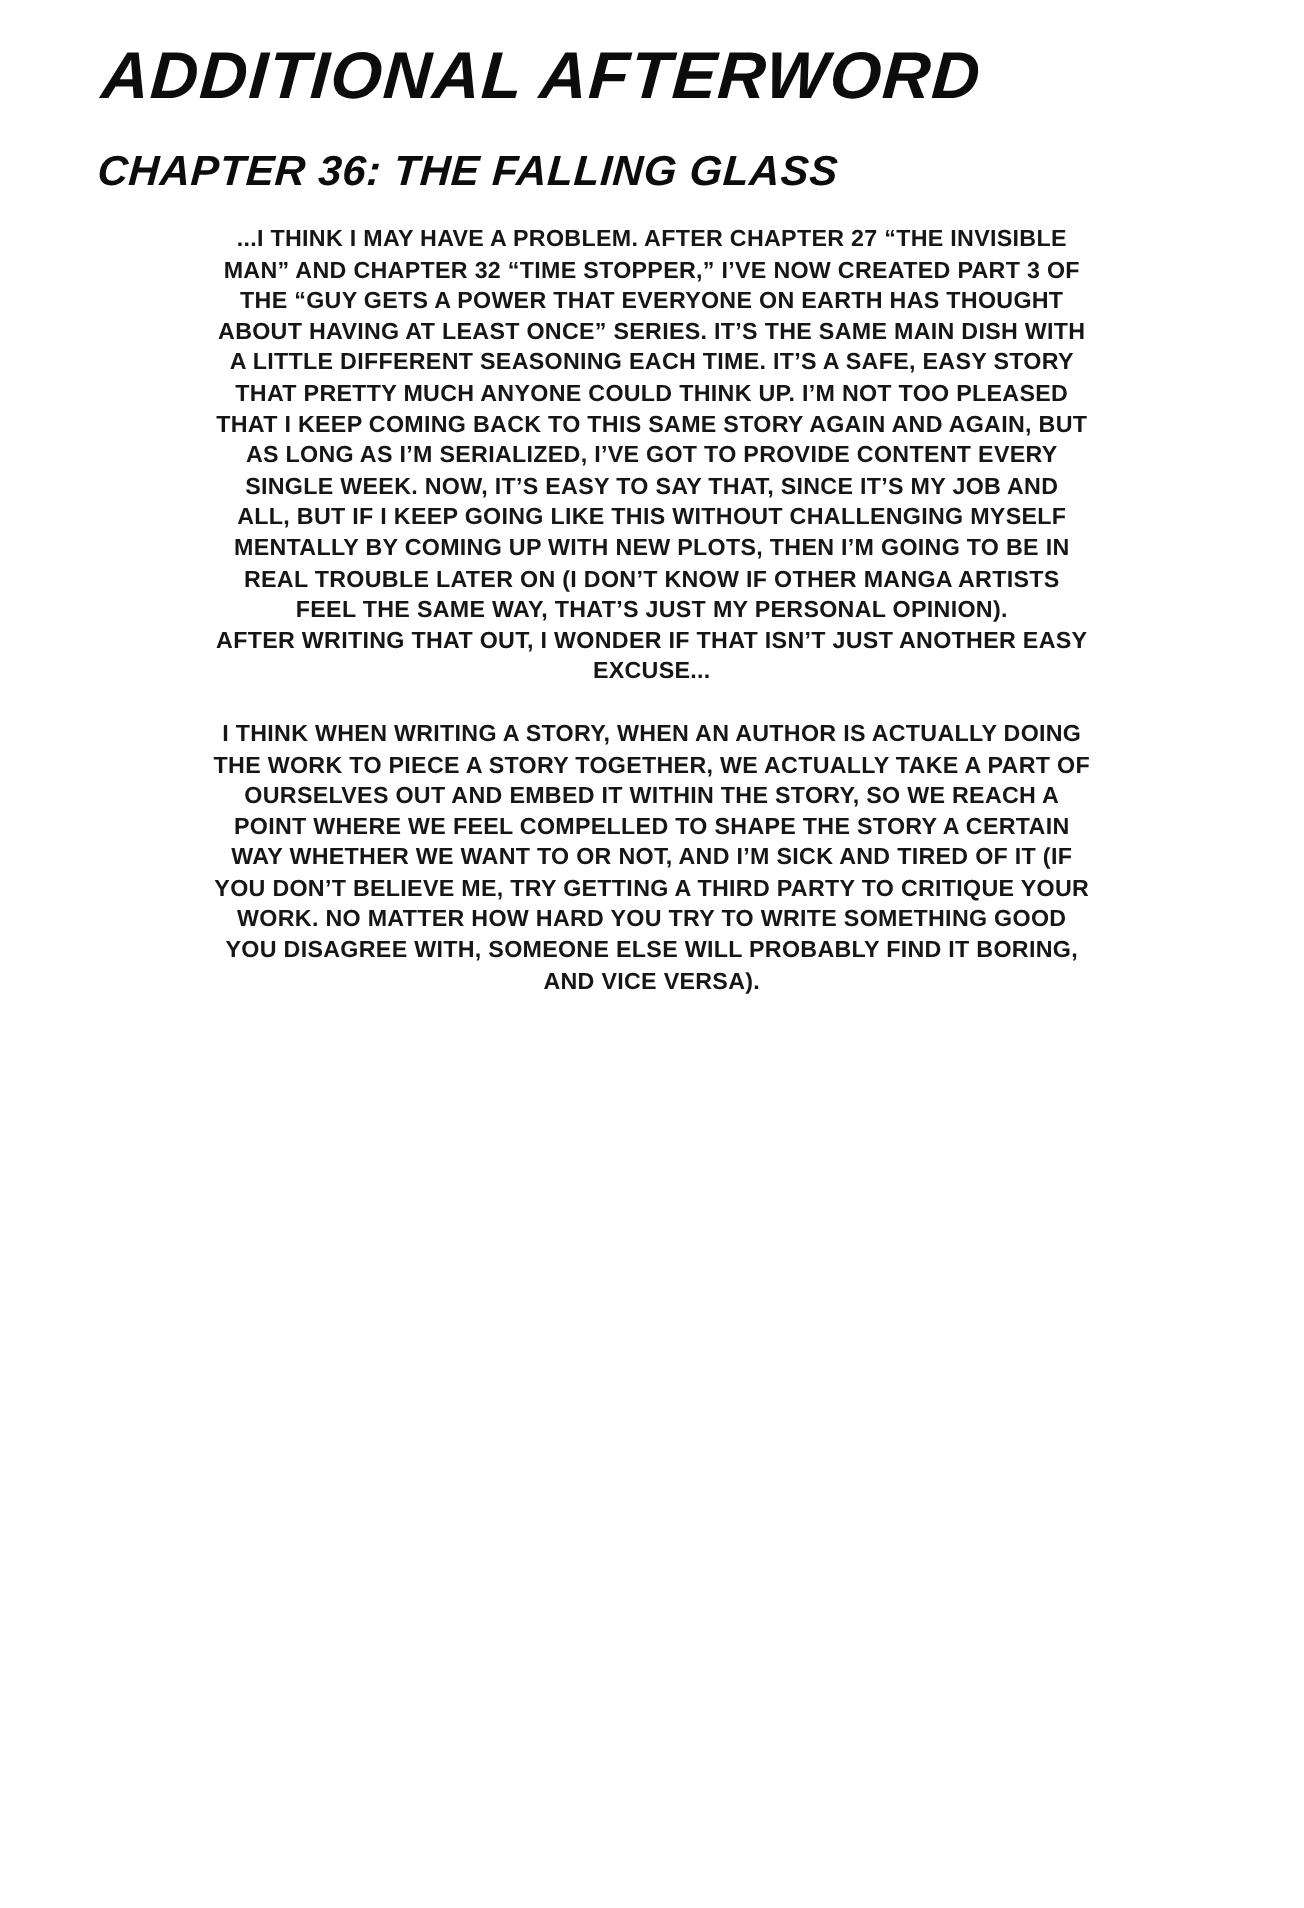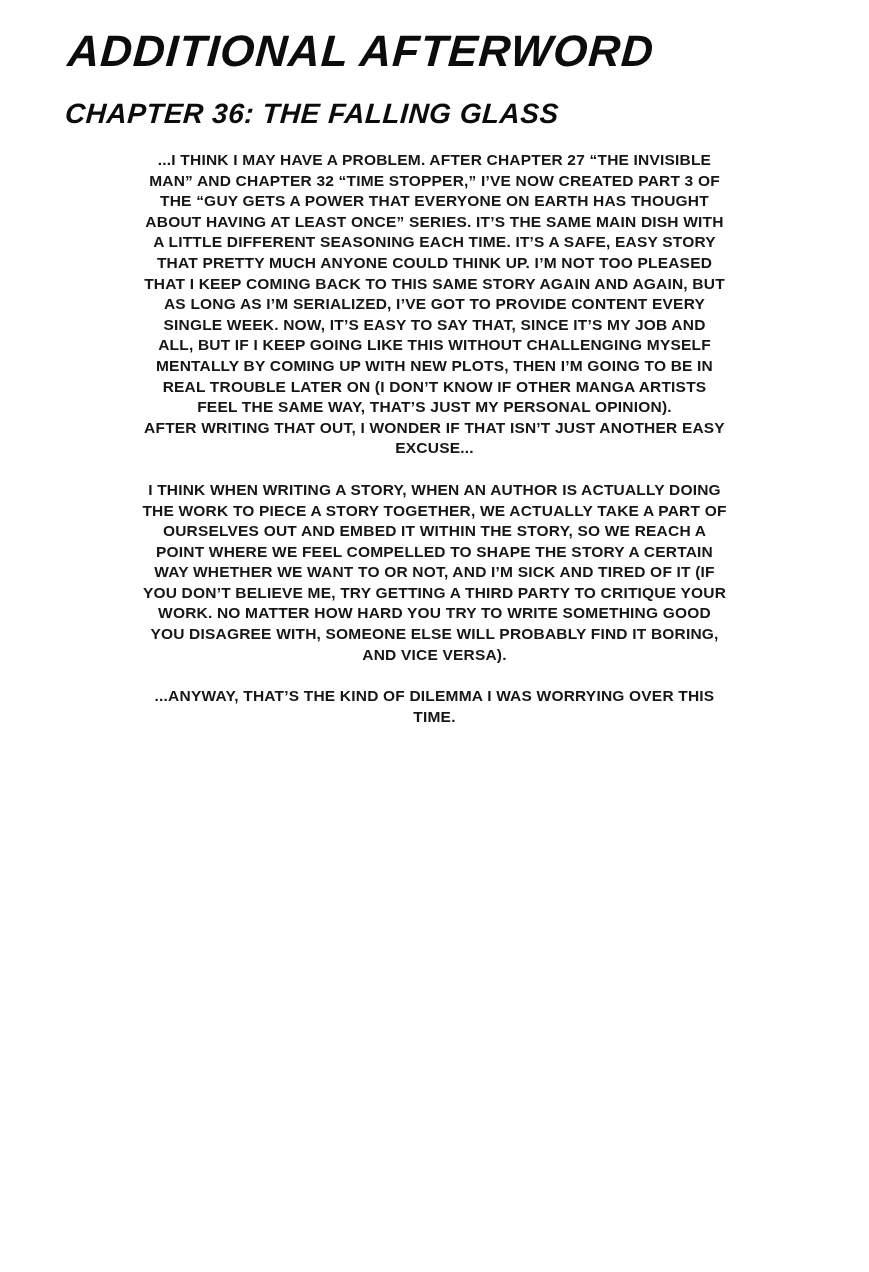--- a/index.html
+++ b/index.html
@@ -84,16 +84,14 @@
 EXCUSE...</p>
     <p class="afterword-paragraph">I THINK WHEN WRITING A STORY, WHEN AN AUTHOR IS ACTUALLY DOING
 THE WORK TO PIECE A STORY TOGETHER, WE ACTUALLY TAKE A PART OF
 OURSELVES OUT AND EMBED IT WITHIN THE STORY, SO WE REACH A
 POINT WHERE WE FEEL COMPELLED TO SHAPE THE STORY A CERTAIN
 WAY WHETHER WE WANT TO OR NOT, AND I’M SICK AND TIRED OF IT (IF
 YOU DON’T BELIEVE ME, TRY GETTING A THIRD PARTY TO CRITIQUE YOUR
 WORK. NO MATTER HOW HARD YOU TRY TO WRITE SOMETHING GOOD
 YOU DISAGREE WITH, SOMEONE ELSE WILL PROBABLY FIND IT BORING,
 AND VICE VERSA).</p>
-    <p class="afterword-paragraph">...ANYWAY, THAT’S THE KIND OF DILEMMA I WAS WORRYING OVER THIS
-TIME.</p>
   </div>
 </div>
 
 </body></html>

